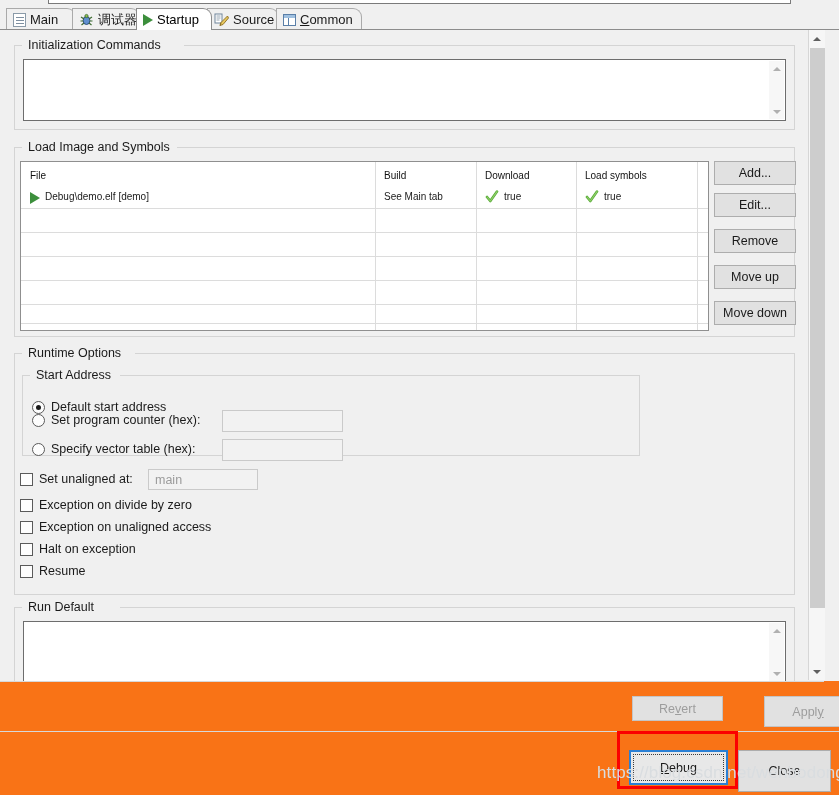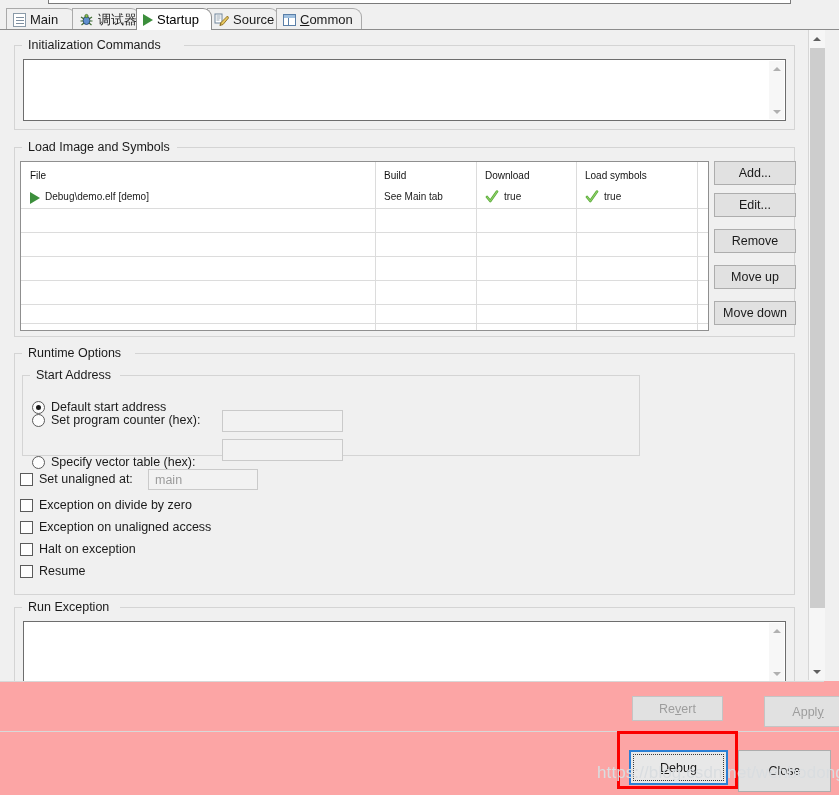--- a/index.html
+++ b/index.html
@@ -196,21 +196,21 @@
   .input {
     position: absolute; background: #f2f2f2; border: 1px solid #cacaca;
     font-size: 12.5px; color: #9b9b9b;
     display: flex; align-items: center; padding-left: 6px;
   }
 
   
   .sep-line { position: absolute; background: #d8d8d8; height: 1px; }
   .bottom-area {
     position: absolute; left: 0; top: 681px; width: 839px; height: 114px;
-    background: #fca5a5;
+    background: #f97316;
   }
 
   .highlight-rect {
     position: absolute; left: 617px; top: 731px; width: 121px; height: 58px;
     border: 3px solid #fb0000;
     pointer-events: none;
   }
 
   .watermark {
     position: absolute; left: 597px; top: 763px; width: 242px;
@@ -372,21 +372,21 @@
           <span class="radio on"></span>
           <span>Default start address</span>
         </div>
 
         <div class="radio-row" style="left:10px; top:45px;">
           <span class="radio"></span>
           <span>Set program counter (hex):</span>
         </div>
         <div class="input" style="left:200px; top:42px; width:121px; height:22px;"></div>
 
-        <div class="radio-row" style="left:10px; top:74px;margin-top:13px;">
+        <div class="radio-row" style="left:10px; top:74px;">
           <span class="radio"></span>
           <span>Specify vector table (hex):</span>
         </div>
         <div class="input" style="left:200px; top:71px; width:121px; height:22px;"></div>
       </div>
 
       <div class="check-row" style="left:6px; top:126px;">
         <span class="cbox"></span>
         <span>Set unaligned at:</span>
       </div>
@@ -410,21 +410,21 @@
       <div class="check-row" style="left:6px; top:218px;">
         <span class="cbox"></span>
         <span>Resume</span>
       </div>
     </div>
 
     <div class="group" style="left:14px; top:570px; width:781px; height:90px;">
       <div class="gframe"></div>
       <div class="gframe-topleft"></div>
       <div class="gframe-topright" style="left:106px; right:0;"></div>
-      <div class="glabel">Run Exception</div>
+      <div class="glabel">Run Default</div>
 
       <div class="textarea" style="left:9px; top:21px; width:763px; height:62px;">
         <div class="ta-scroll">
           <div class="a up">
               <span class="chev-s up"></span>
             </div>
           <div class="a dn">
               <span class="chev-s dn"></span>
             </div>
         </div>

